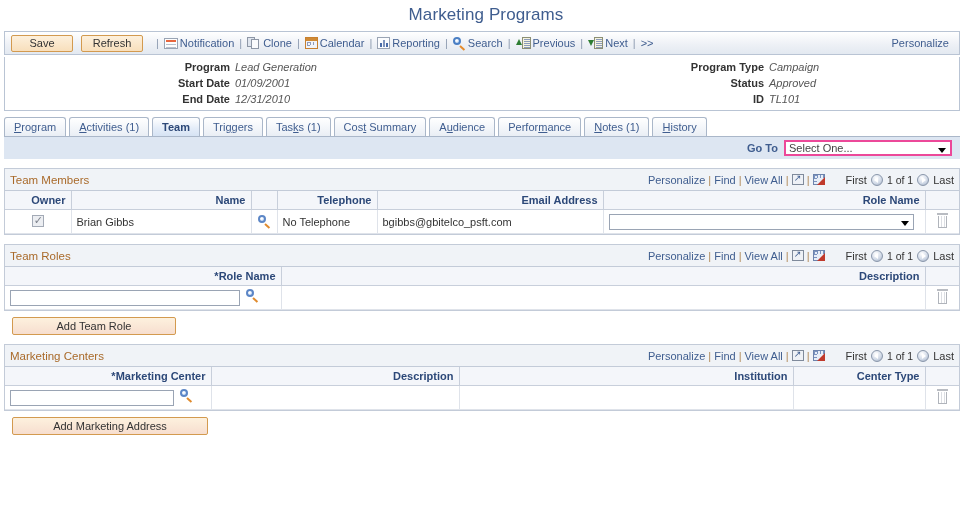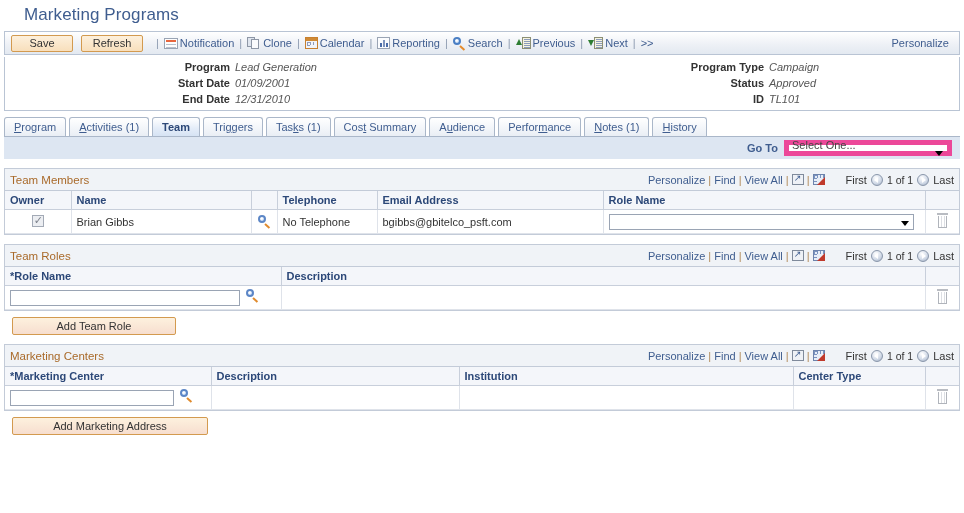--- a/index.html
+++ b/index.html
@@ -11,23 +11,24 @@
     font-size: 11px;
     color: #333333;
     overflow: hidden;
   }
   .page { width: 964px; height: 513px; position: relative; }
 
   
   .page-title {
     font-size: 17px;
     color: #3f5d8f;
-    padding: 5px 0 6px 24px;
+    padding: 5px 0 6px 8px;
     letter-spacing: .1px;
     font-weight: normal;
+    text-align: center;
   }
 
   
   .toolbar {
     margin: 0 4px;
     border: 1px solid #b9c4d4;
     background: linear-gradient(to bottom, #ffffff 0%, #eef1f6 55%, #e3e9f1 100%);
     height: 24px;
     display: flex;
     align-items: center;
@@ -196,25 +197,25 @@
     display: flex;
     align-items: center;
     justify-content: flex-end;
     padding-right: 8px;
     gap: 6px;
     padding-left: 33px;
   }
   .goto-lbl { font-weight: bold; color: #3f5d8f; font-size: 11px; }
   .sel {
     width: 168px; height: 16px;
-    border: 5px solid #ec4899;
+    border: 2px solid #ec4899;
     background: #ffffff;
     font-size: 11px;
     color: #444;
-    display: flex; align-items: flex-end;
+    display: flex; align-items: flex-start;
     padding-left: 3px;
     position: relative;
     cursor: pointer;
   }
   .sel .caret {
     position: absolute; right: 4px; top: 6px;
     width: 0; height: 0;
     border-left: 4px solid transparent; border-right: 4px solid transparent;
     border-top: 5px solid #000000;
   }
@@ -274,21 +275,21 @@
   .pg-count { font-size: 10.5px; color: #333; }
 
   table.grid { width: 100%; border-collapse: collapse; table-layout: fixed; }
   table.grid th {
     background: #f4f6fa;
     border-right: 1px solid #c8cfdb;
     border-bottom: 1px solid #c8cfdb;
     color: #2c4878;
     font-size: 11px;
     font-weight: bold;
-    text-align: left;
+    text-align: right;
     padding: 3px 5px;
     height: 18px;
     white-space: nowrap;
   }
   table.grid th.blank { background: #f4f6fa; }
   table.grid td {
     border-right: 1px solid #dfe3ea;
     border-bottom: 1px solid #dfe3ea;
     padding: 3px 5px;
     height: 22px;

